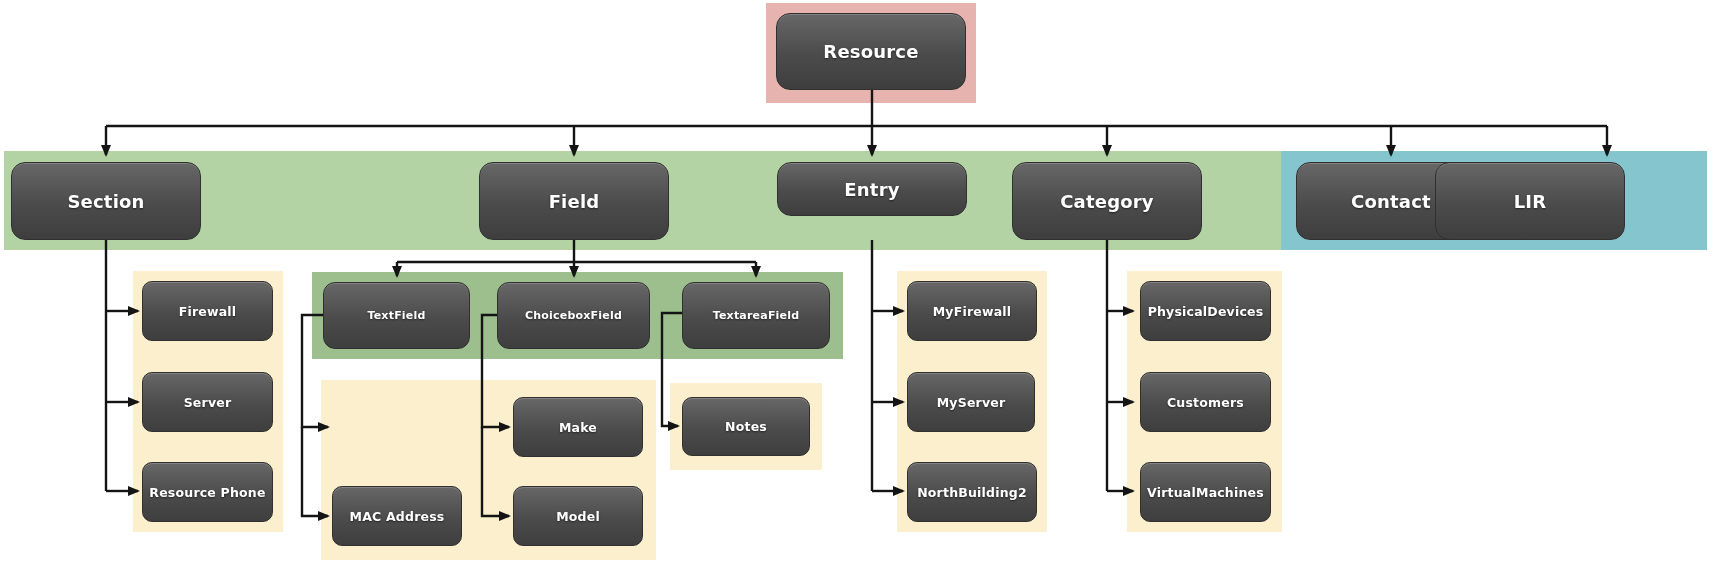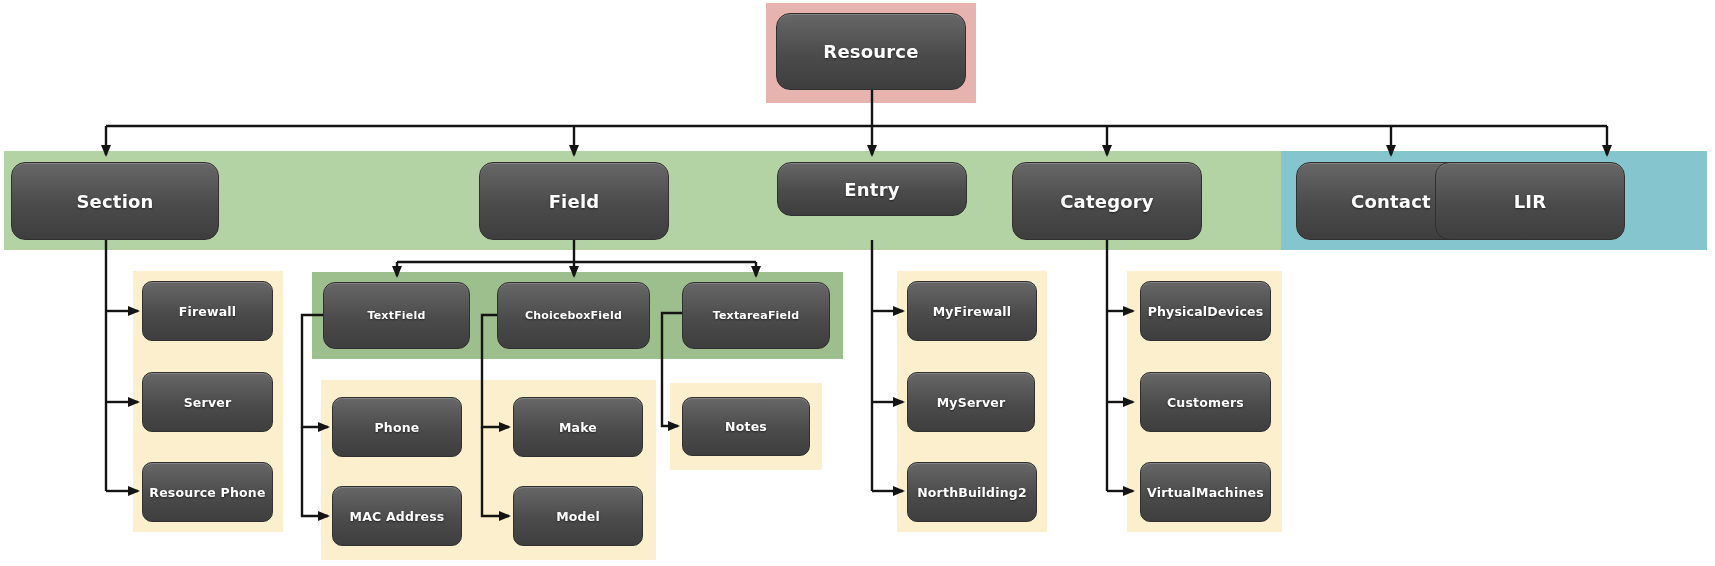--- a/index.html
+++ b/index.html
@@ -94,21 +94,21 @@
       <path d="M1107 311 H1133" marker-end="url(#arr)"></path>
       <path d="M1107 402 H1133" marker-end="url(#arr)"></path>
       <path d="M1107 491 H1133" marker-end="url(#arr)"></path>
     </g>
   </svg>
 
   <div class="node node-lg" style="left:776px;top:13px;width:190px;height:77px;">
       <span>Resource</span>
     </div>
 
-  <div class="node node-lg" style="left:11px;top:162px;width:208px;height:78px;">
+  <div class="node node-lg" style="left:11px;top:162px;width:190px;height:78px;">
       <span>Section</span>
     </div>
   <div class="node node-lg" style="left:479px;top:162px;width:190px;height:78px;">
       <span>Field</span>
     </div>
   <div class="node node-lg" style="left:777px;top:162px;width:190px;height:54px;">
       <span>Entry</span>
     </div>
   <div class="node node-lg" style="left:1012px;top:162px;width:190px;height:78px;">
       <span>Category</span>
@@ -133,23 +133,20 @@
   <div class="node node-sm" style="left:142px;top:281px;width:131px;height:60px;">
       <span>Firewall</span>
     </div>
   <div class="node node-sm" style="left:142px;top:372px;width:131px;height:60px;">
       <span>Server</span>
     </div>
   <div class="node node-sm" style="left:142px;top:462px;width:131px;height:60px;">
       <span>Resource Phone</span>
     </div>
 
-  <div class="node node-sm" style="left:332px;top:397px;width:130px;height:60px;">
-      <span>Phone</span>
-    </div>
   <div class="node node-sm" style="left:332px;top:486px;width:130px;height:60px;">
       <span>MAC Address</span>
     </div>
   <div class="node node-sm" style="left:513px;top:397px;width:130px;height:60px;">
       <span>Make</span>
     </div>
   <div class="node node-sm" style="left:682px;top:397px;width:128px;height:59px;">
       <span>Notes</span>
     </div>
   <div class="node node-sm" style="left:513px;top:486px;width:130px;height:60px;">

